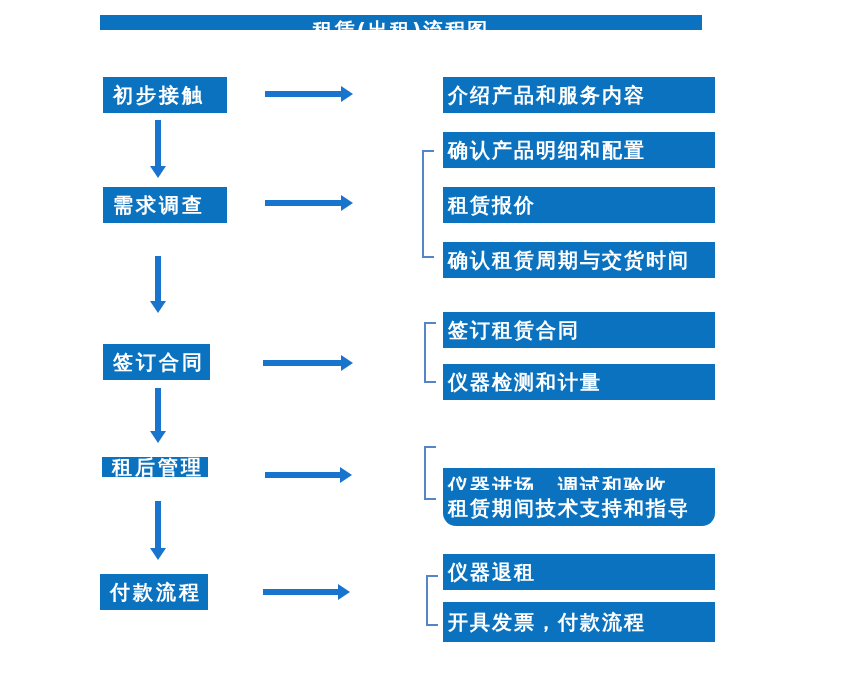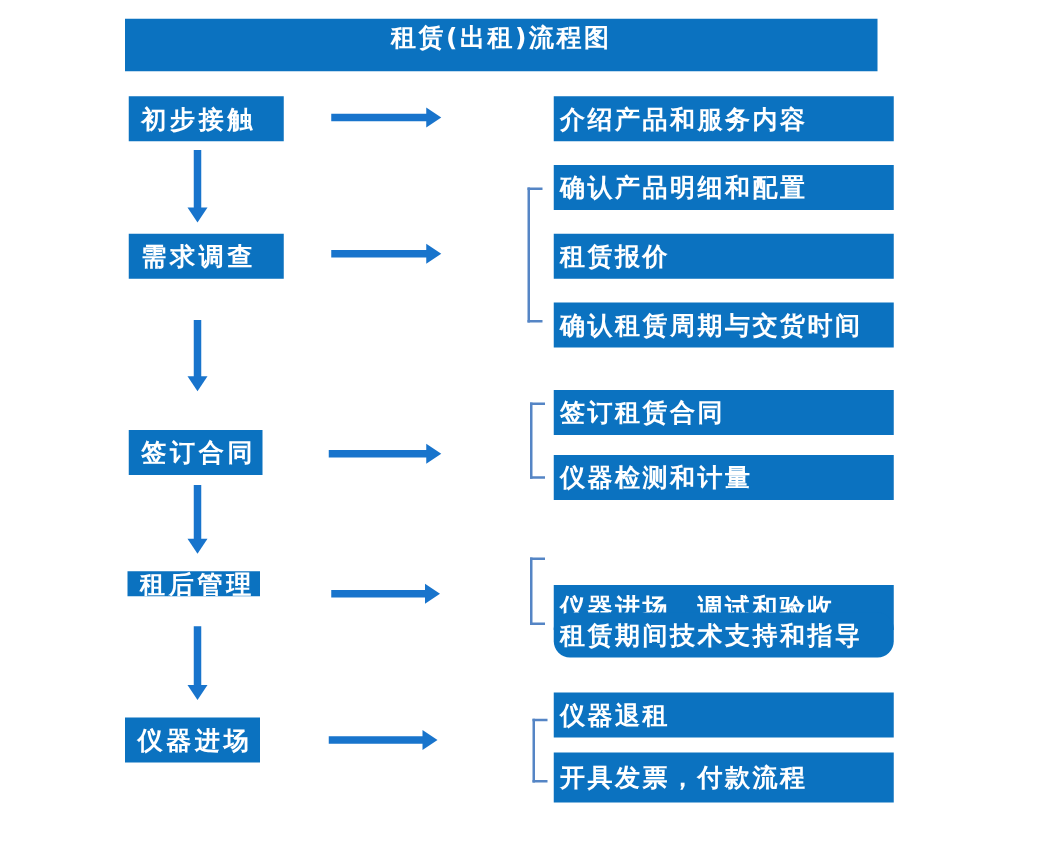--- a/index.html
+++ b/index.html
@@ -11,21 +11,21 @@
   #canvas {
     position: relative;
     width: 844px;
     height: 688px;
     background: var(--page-bg, #ffffff);
     overflow: hidden;
   }
   .titlebar {
     position: absolute;
     left: 100px; top: 15px;
-    width: 602px; height: 42px;
+    width: 602px; height: 15px;
     background: var(--box-blue, #0b72c0);
     color: var(--text-white, #ffffff);
     font-size: 20px;
     font-weight: bold;
     letter-spacing: 2px;
     line-height: 31px;
     text-align: center;
   }
   .stage, .detail {
     position: absolute;
@@ -88,21 +88,21 @@
 <body>
 
 <div id="canvas">
 
   <div class="titlebar">租赁(出租)流程图</div>
 
   <div class="stage" style="left:103px; top:77px;  width:124px; height:36px;text-align:right;">初步接触</div>
   <div class="stage" style="left:103px; top:187px; width:124px; height:36px;text-align:center;">需求调查</div>
   <div class="stage" style="left:103px; top:344px; width:107px; height:36px;">签订合同</div>
   <div class="stage" style="left:102px; top:457px; width:106px; height:20px;">租后管理</div>
-  <div class="stage" style="left:100px; top:574px; width:108px; height:36px;">仪器进场</div>
+  <div class="stage" style="left:100px; top:574px; width:108px; height:36px;">付款流程</div>
 
   <div class="varrow" style="left:150px; top:120px; height:58px;">
     <div class="shaft"></div>
     <div class="head"></div>
   </div>
   <div class="varrow" style="left:150px; top:256px; height:57px;">
     <div class="shaft"></div>
     <div class="head"></div>
   </div>
   <div class="varrow" style="left:150px; top:388px; height:55px;">

